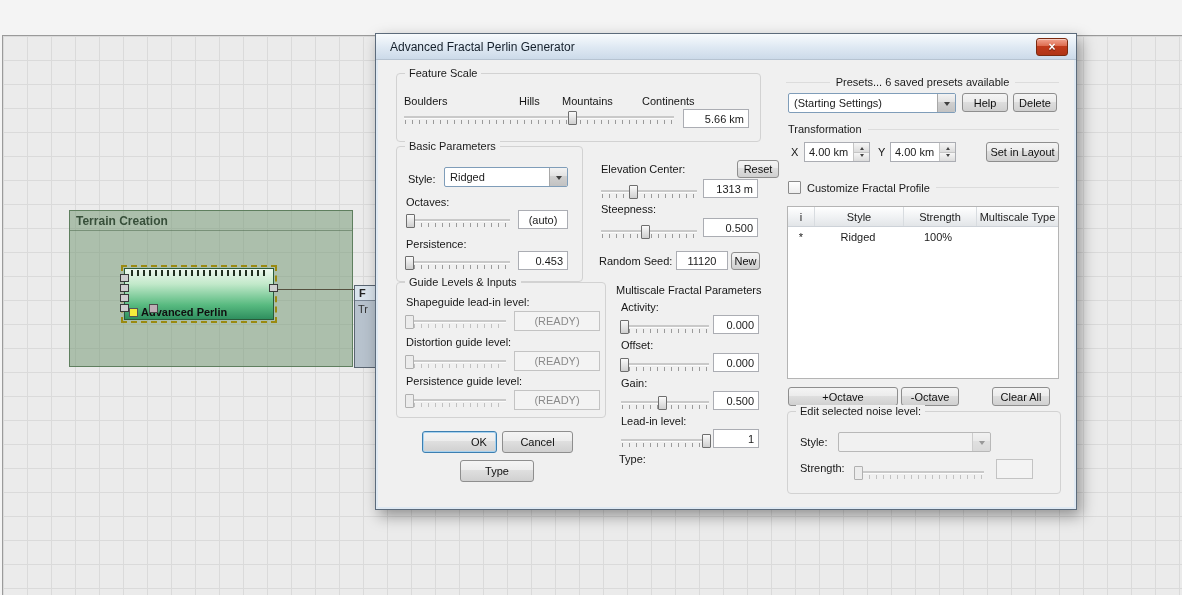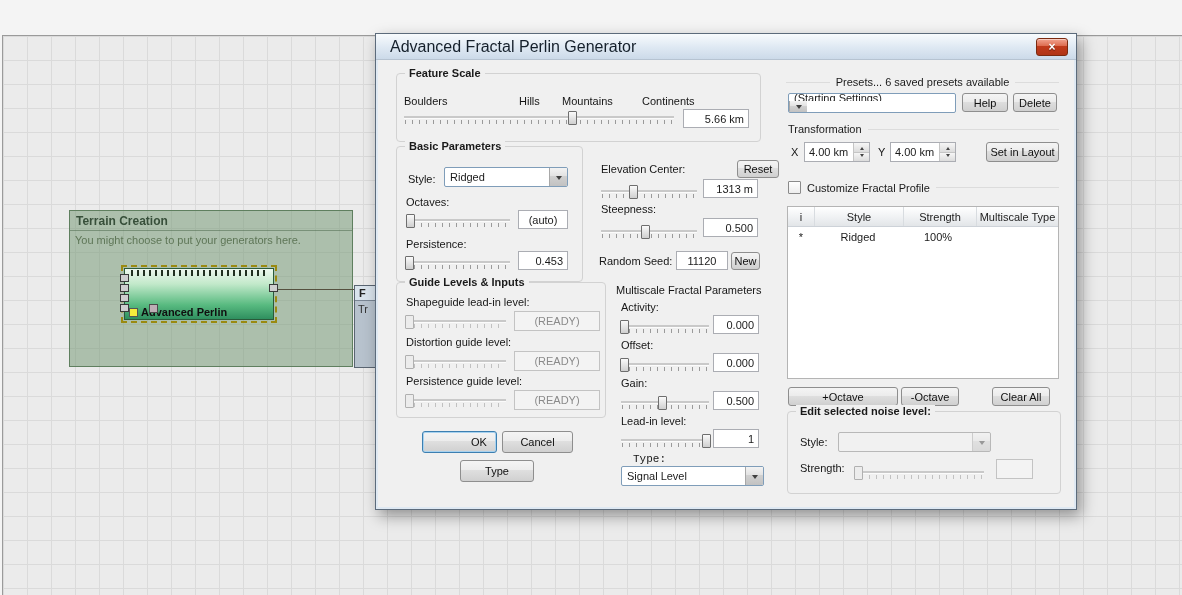--- a/index.html
+++ b/index.html
@@ -40,28 +40,28 @@
   .hn-head{height:13px;background:#d9e3ec;border-bottom:1px solid #7a8694;
     font-weight:bold;color:#222;padding:1px 0 0 4px;}
   .hn-body{padding:2px 0 0 3px;color:#333;}
 
   
   .dialog{position:absolute;left:375px;top:33px;width:700px;height:475px;background:#f0f0f0;
     border:1px solid #5c6b7b;box-shadow:4px 6px 14px rgba(0,0,0,.38), inset 0 0 0 2px #dfe9f3;}
   .titlebar{position:absolute;left:0;top:0;width:100%;height:26px;box-sizing:border-box;
     background:linear-gradient(#f8fbfd,#dfe9f3 52%,#ccdae9);border-bottom:1px solid #b6c3d1;
     display:flex;align-items:center;padding:0 8px;}
-  .dlg-title{font-size:16px;color:#15202b;margin-left:6px;}
+  .dlg-title{font-size:12px;color:#15202b;margin-left:6px;}
   .close-btn{margin-left:auto;width:30px;height:16px;
     background:linear-gradient(#f2a490,#dc6a4d 45%,#c13b1c 46%,#b03415);
     border:1px solid #7a2a10;border-radius:3px;display:flex;align-items:center;justify-content:center;
     box-shadow:inset 0 1px 0 rgba(255,255,255,.45);}
   .close-x{color:#fff;font-weight:bold;font-size:12px;line-height:1;text-shadow:0 1px 1px rgba(0,0,0,.5);}
 
-  .grp{position:absolute;border:1px solid #d2d2d2;border-radius:4px;font-weight:bold;}
+  .grp{position:absolute;border:1px solid #d2d2d2;border-radius:4px;}
   .legend{position:absolute;top:-7px;left:8px;background:#f0f0f0;padding:0 4px;color:#1a1a1a;white-space:nowrap;}
   .lbl{position:absolute;white-space:nowrap;color:#161616;}
 
   .btn{position:absolute;display:flex;align-items:center;justify-content:center;font-size:11px;color:#101010;
     background:linear-gradient(#f4f4f4,#ececec 45%,#dfdfdf 46%,#d0d0d0);
     border:1px solid #8e8e8e;border-radius:3px;box-sizing:border-box;}
   .btn-default{border-color:#3c7fb1;box-shadow:inset 0 0 0 1px #a8d2ef;padding-left:39px;}
 
   .txt{position:absolute;background:#fff;border:1px solid #abadb3;display:flex;align-items:center;
     padding:0 4px;font-size:11px;box-sizing:border-box;}
@@ -111,21 +111,20 @@
   .tbl-row{display:flex;height:19px;align-items:center;flex:0 0 auto;}
   .td{display:flex;align-items:center;justify-content:center;}
 </style>
 </head>
 <body>
 
 <div class="workspace">
 
   <div class="terrain-group" style="left:66px;top:174px;">
     <div class="tg-title">Terrain Creation</div>
-    <div class="tg-hint">You might choose to put your generators here.</div>
   </div>
 
   <div class="wire-h" style="left:272px;top:253px;"></div>
 
   <div class="node-sel" style="left:118px;top:229px;">
     <div class="node-body">
       <div class="node-tex"></div>
       <div class="node-label-row">
         <span class="node-dot"></span>
         <span class="node-label">Advanced Perlin</span>
@@ -289,44 +288,38 @@
   </div>
   <span class="lbl" style="left:245px;top:381px;">Lead-in level:</span>
   <div class="slider" style="left:245px;top:400px;width:88px;">
     <span class="groove"></span>
     <span class="ticks"></span>
     <span class="thumb" style="left:96%;"></span>
   </div>
   <div class="txt r" style="left:337px;top:395px;width:46px;height:19px;">
     <span>1</span>
   </div>
-  <span class="lbl" style="left:257px;top:419px;font-family:Liberation Mono, monospace;">Type:</span>
-  <div class="combo" style="left:245px;top:432px;width:143px;height:20px;">
-    <span class="ctext">Signal Level</span>
-    <span class="cbtn">
-        <span class="tri-down"></span>
-      </span>
-  </div>
+  <span class="lbl" style="left:243px;top:419px;">Type:</span>
 
   <div class="btn btn-default" style="left:46px;top:397px;width:75px;height:22px;">
     <span>OK</span>
   </div>
   <div class="btn" style="left:126px;top:397px;width:71px;height:22px;">
     <span>Cancel</span>
   </div>
   <div class="btn" style="left:84px;top:426px;width:74px;height:22px;">
     <span>Type</span>
   </div>
 
   <div class="legend-row" style="left:410px;top:42px;width:273px;">
     <span class="hline" style="flex:1;"></span>
     <span>Presets... 6 saved presets available</span>
     <span class="hline" style="flex:1;"></span>
   </div>
-  <div class="combo" style="left:412px;top:59px;width:168px;height:20px;flex-direction:column;">
+  <div class="combo" style="left:412px;top:59px;width:168px;height:20px;">
     <span class="ctext">(Starting Settings)</span>
     <span class="cbtn">
         <span class="tri-down"></span>
       </span>
   </div>
   <div class="btn" style="left:586px;top:59px;width:46px;height:19px;">
     <span>Help</span>
   </div>
   <div class="btn" style="left:637px;top:59px;width:44px;height:19px;">
     <span>Delete</span>

